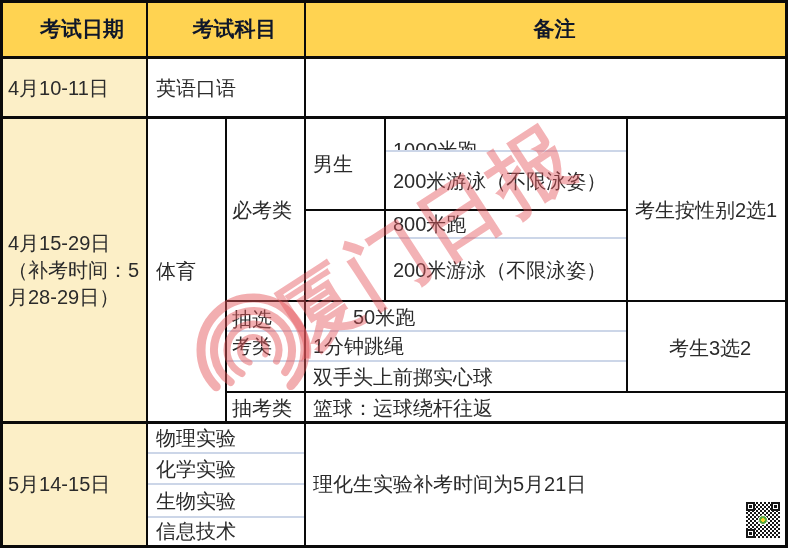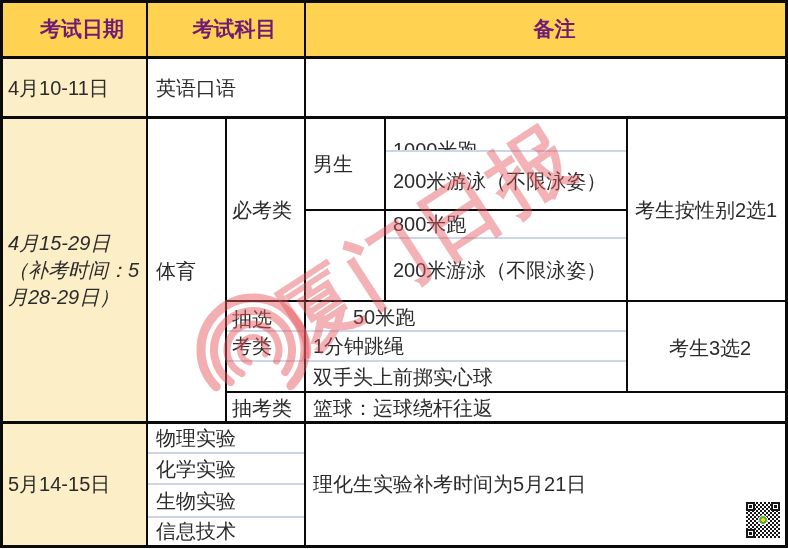--- a/index.html
+++ b/index.html
@@ -22,21 +22,21 @@
     white-space:nowrap;
     z-index:1;
     line-height:26px;
   }
   .gold{
     background:#FFD351;
     font-weight:bold;
     justify-content:center;
     padding-left:16px;
     font-size:21px;
-    color:#701a75;
+    color:#0f172a;
   }
   .cream{background:#FCEFC7;}
   .multi{white-space:pre-line;line-height:27px;}
   .top{align-items:flex-start;padding-top:4px;}
   .bline{position:absolute;background:#0a0a0a;z-index:3;}
   .tline{position:absolute;background:#ccd6e8;z-index:2;height:2px;}
   #watermark{position:absolute;left:0;top:0;z-index:4;pointer-events:none;}
   #qrcode{
     position:absolute;left:746px;top:502px;width:34px;height:36px;
     z-index:5;
@@ -59,21 +59,21 @@
 <div id="stage">
 
   <div class="cell gold" style="left:0;top:0;width:148px;height:58px;">考试日期</div>
   <div class="cell gold" style="left:148px;top:0;width:157px;height:58px;">考试科目</div>
   <div class="cell gold" style="left:305px;top:0;width:483px;height:58px;">备注</div>
 
   <div class="cell cream" style="left:0;top:58px;width:148px;height:60px;">4月10-11日</div>
   <div class="cell" style="left:148px;top:58px;width:157px;height:60px;">英语口语</div>
   <div class="cell" style="left:305px;top:58px;width:483px;height:60px;"></div>
 
-  <div class="cell cream multi" style="left:0;top:118px;width:148px;height:305px;padding-right:2px;font-style:italic;">4月15-29日
+  <div class="cell cream multi" style="left:0;top:118px;width:148px;height:305px;padding-right:2px;">4月15-29日
 （补考时间：5
 月28-29日）</div>
   <div class="cell" style="left:148px;top:118px;width:78px;height:305px;">体育</div>
 
   <div class="cell" style="left:226px;top:118px;width:79px;height:184px;padding-left:6px;">必考类</div>
 
   <div class="cell" style="left:305px;top:118px;width:80px;height:92px;">男生</div>
   <div class="cell" style="left:385px;top:133px;width:242px;height:33px;">1000米跑</div>
   <div class="cell" style="left:385px;top:151px;width:242px;height:59px;">200米游泳（不限泳姿）</div>
 

